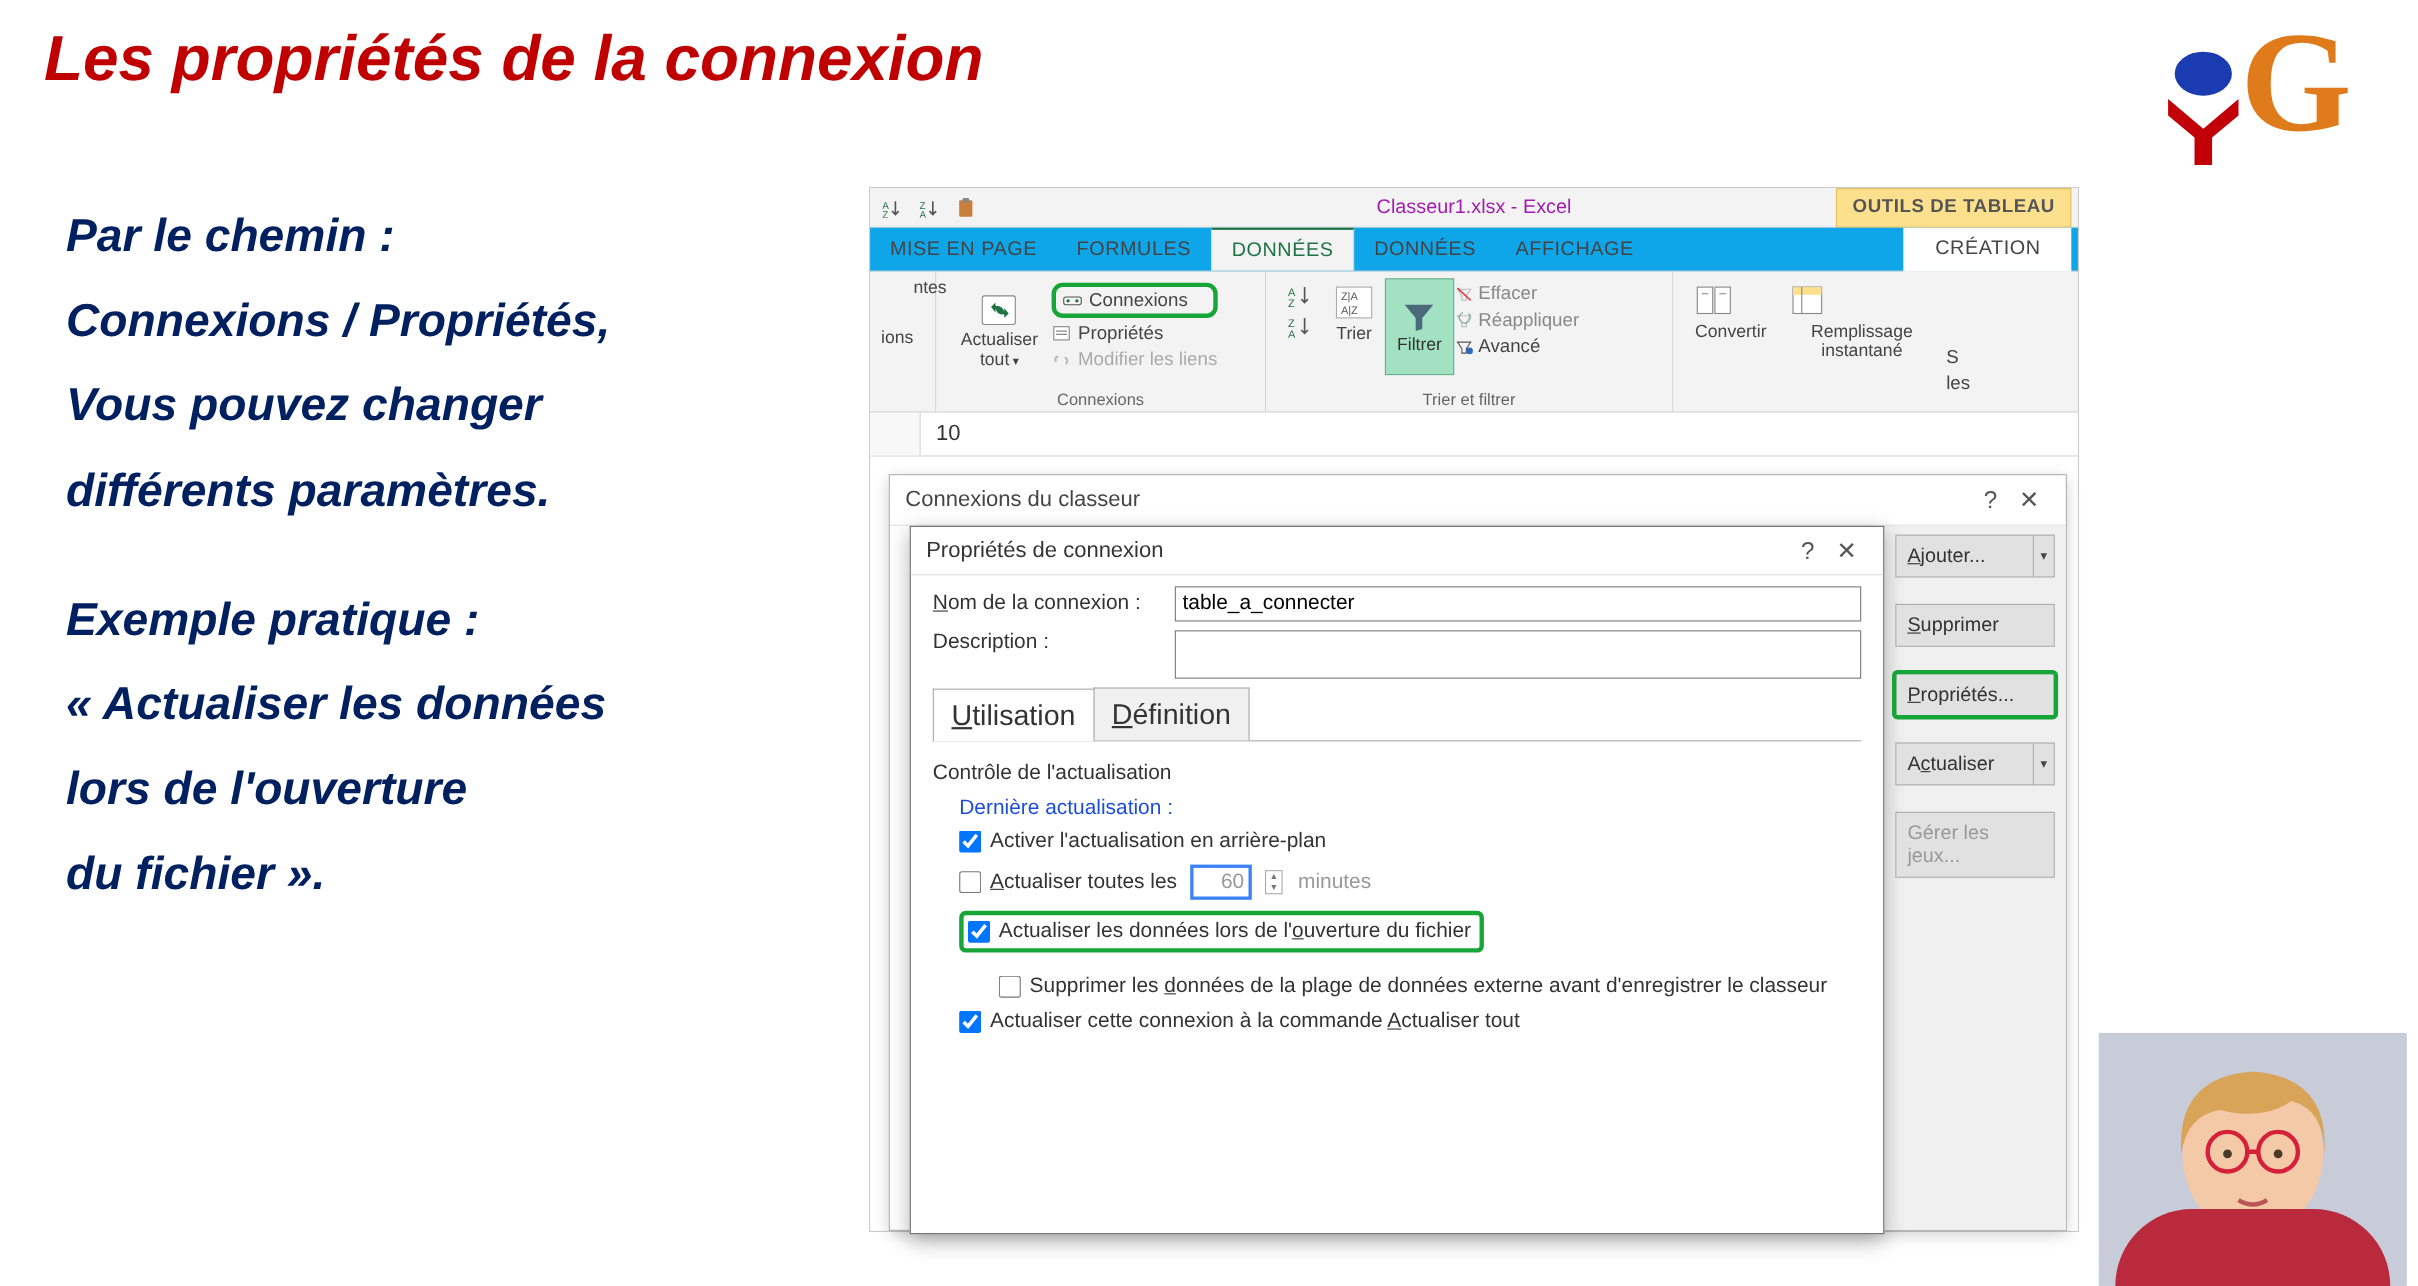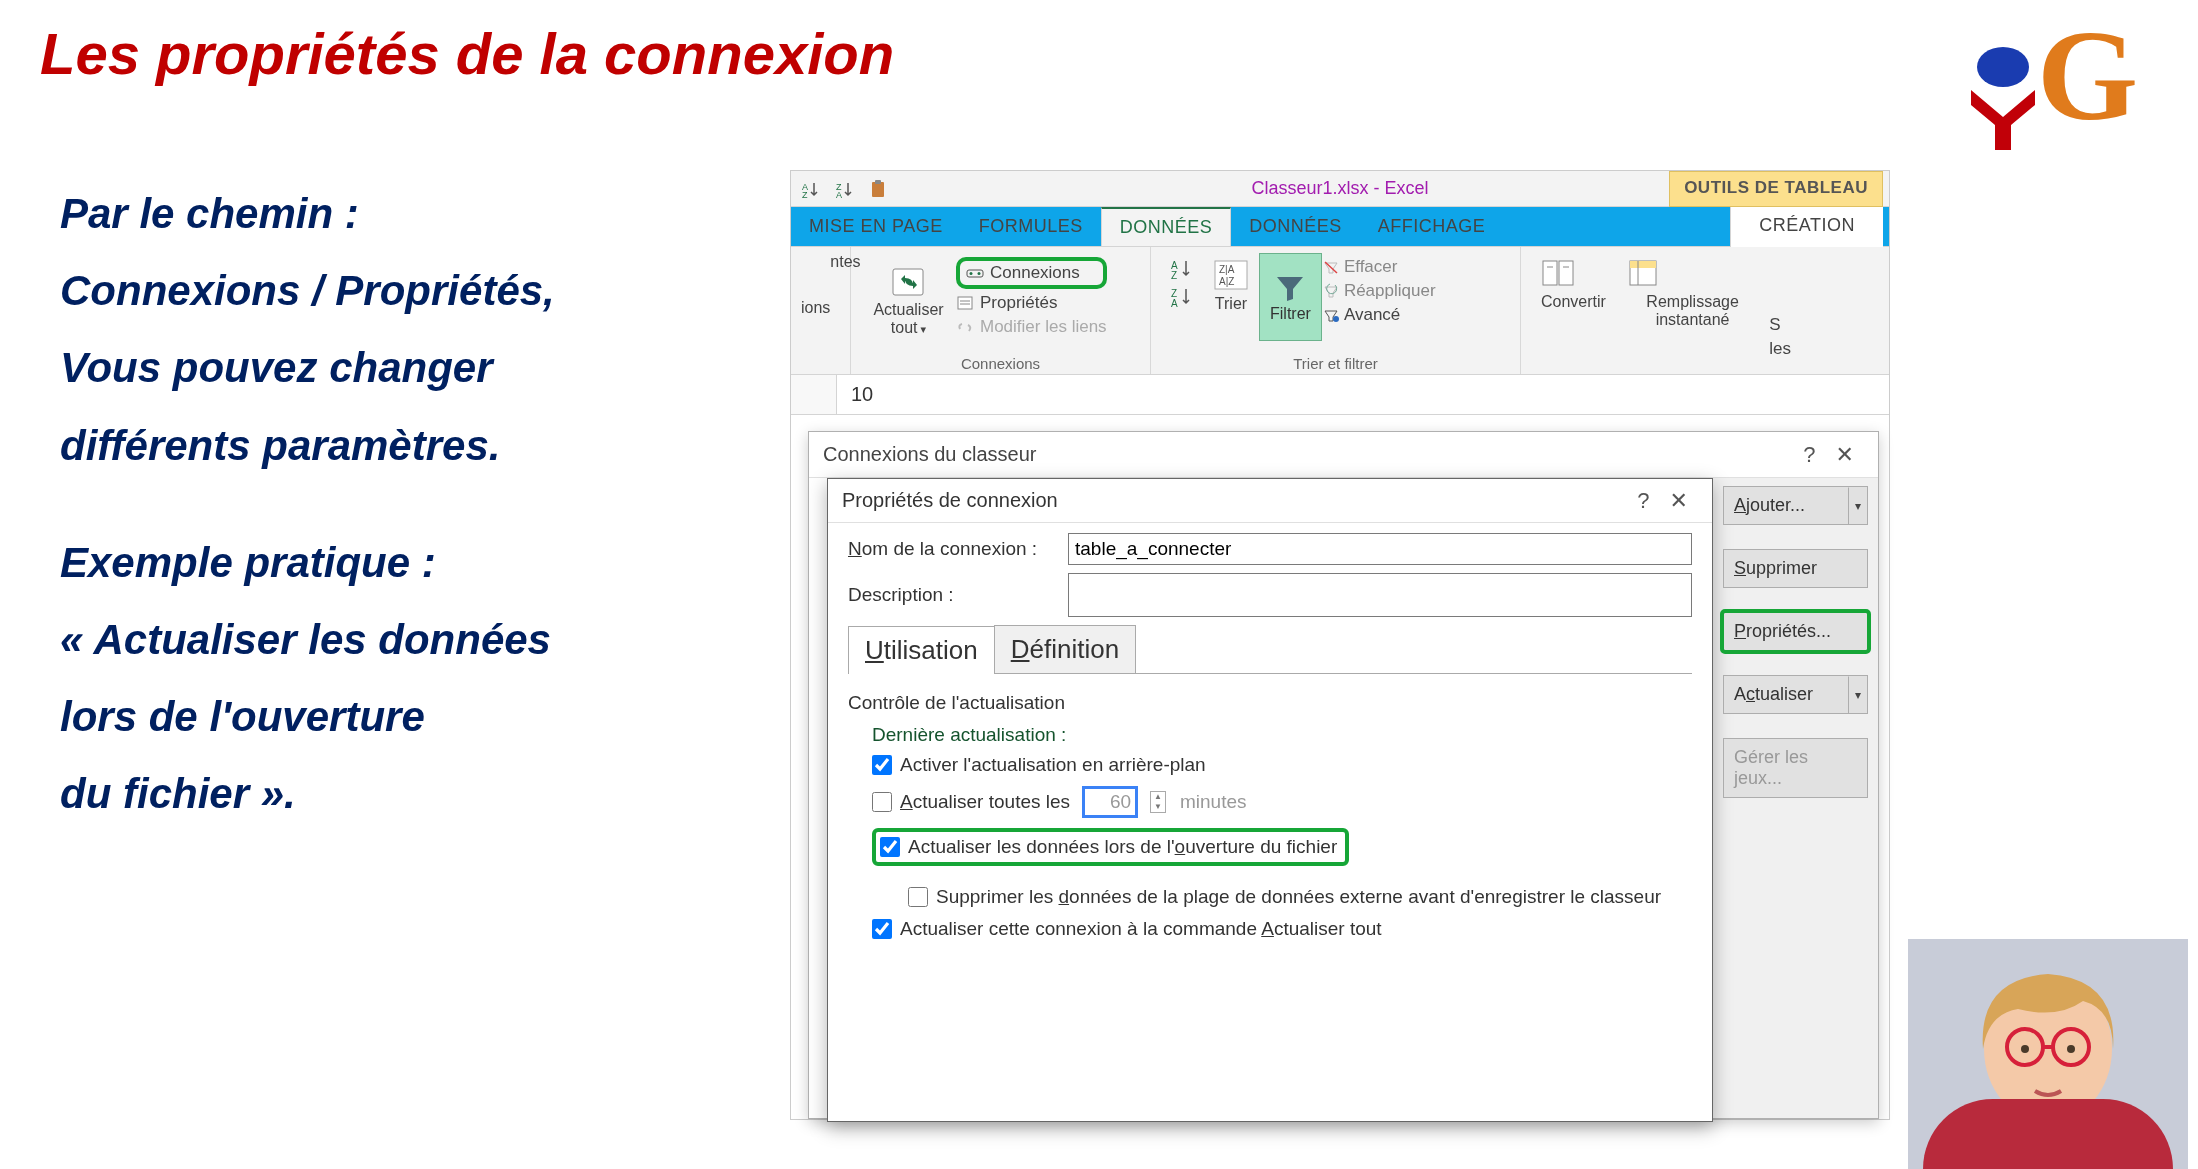--- a/index.html
+++ b/index.html
@@ -103,21 +103,21 @@
   .fieldset { margin-top: 18px; }
   .fieldset .legend { font-size: 19px; color: #333; margin-bottom: 10px; }
   .checkline { display: flex; align-items: center; gap: 8px; margin-left: 24px; margin-bottom: 10px; font-size: 19px; color: #333; }
   .checkline input[type=checkbox] { width: 20px; height: 20px; }
   .checkline.sub { margin-left: 60px; }
   .checkline.green-box { border: 4px solid #16a637; border-radius: 6px; padding: 4px 8px 4px 4px; display: inline-flex; }
   .spinner { width: 56px; border: 3px solid #3b82f6; padding: 2px 4px; text-align: right; color: #999; margin: 0 4px; }
   .spin-btns { display: inline-flex; flex-direction: column; font-size: 8px; color: #777; line-height: 1; border: 1px solid #aaa; }
   .spin-btns span { padding: 1px 3px; }
   .minutes { color: #999; margin-left: 6px; }
-  .small-label { margin-left: 24px; font-size: 19px; color: #14532d; margin-bottom: 8px; }
+  .small-label { margin-left: 24px; font-size: 19px; color: #1d4ed8; margin-bottom: 8px; }
 
   .underline-key { text-decoration: underline; }
   svg { display: block; }
   .icon-svg { display: inline-block; vertical-align: middle; }
 </style>
 </head>
 <body>
 
 <div class="slide-title">Les propriétés de la connexion</div>
 
@@ -347,21 +347,21 @@
             <span>Propriétés de connexion</span>
             <span class="spacer"></span>
             <span class="tbtn">?</span>
             <span class="tbtn">✕</span>
           </div>
           <div class="content">
             <div class="formrow">
               <label><span class="underline-key">N</span>om de la connexion :</label>
               <input type="text" value="table_a_connecter" style="">
             </div>
-            <div class="formrow" style="align-items:center">
+            <div class="formrow" style="align-items:flex-start">
               <label>Description :</label>
               <textarea style=""></textarea>
             </div>
 
             <div class="tab-strip">
               <div class="dtab active"><span class="underline-key">U</span>tilisation</div>
               <div class="dtab"><span class="underline-key">D</span>éfinition</div>
 
             </div>
 

